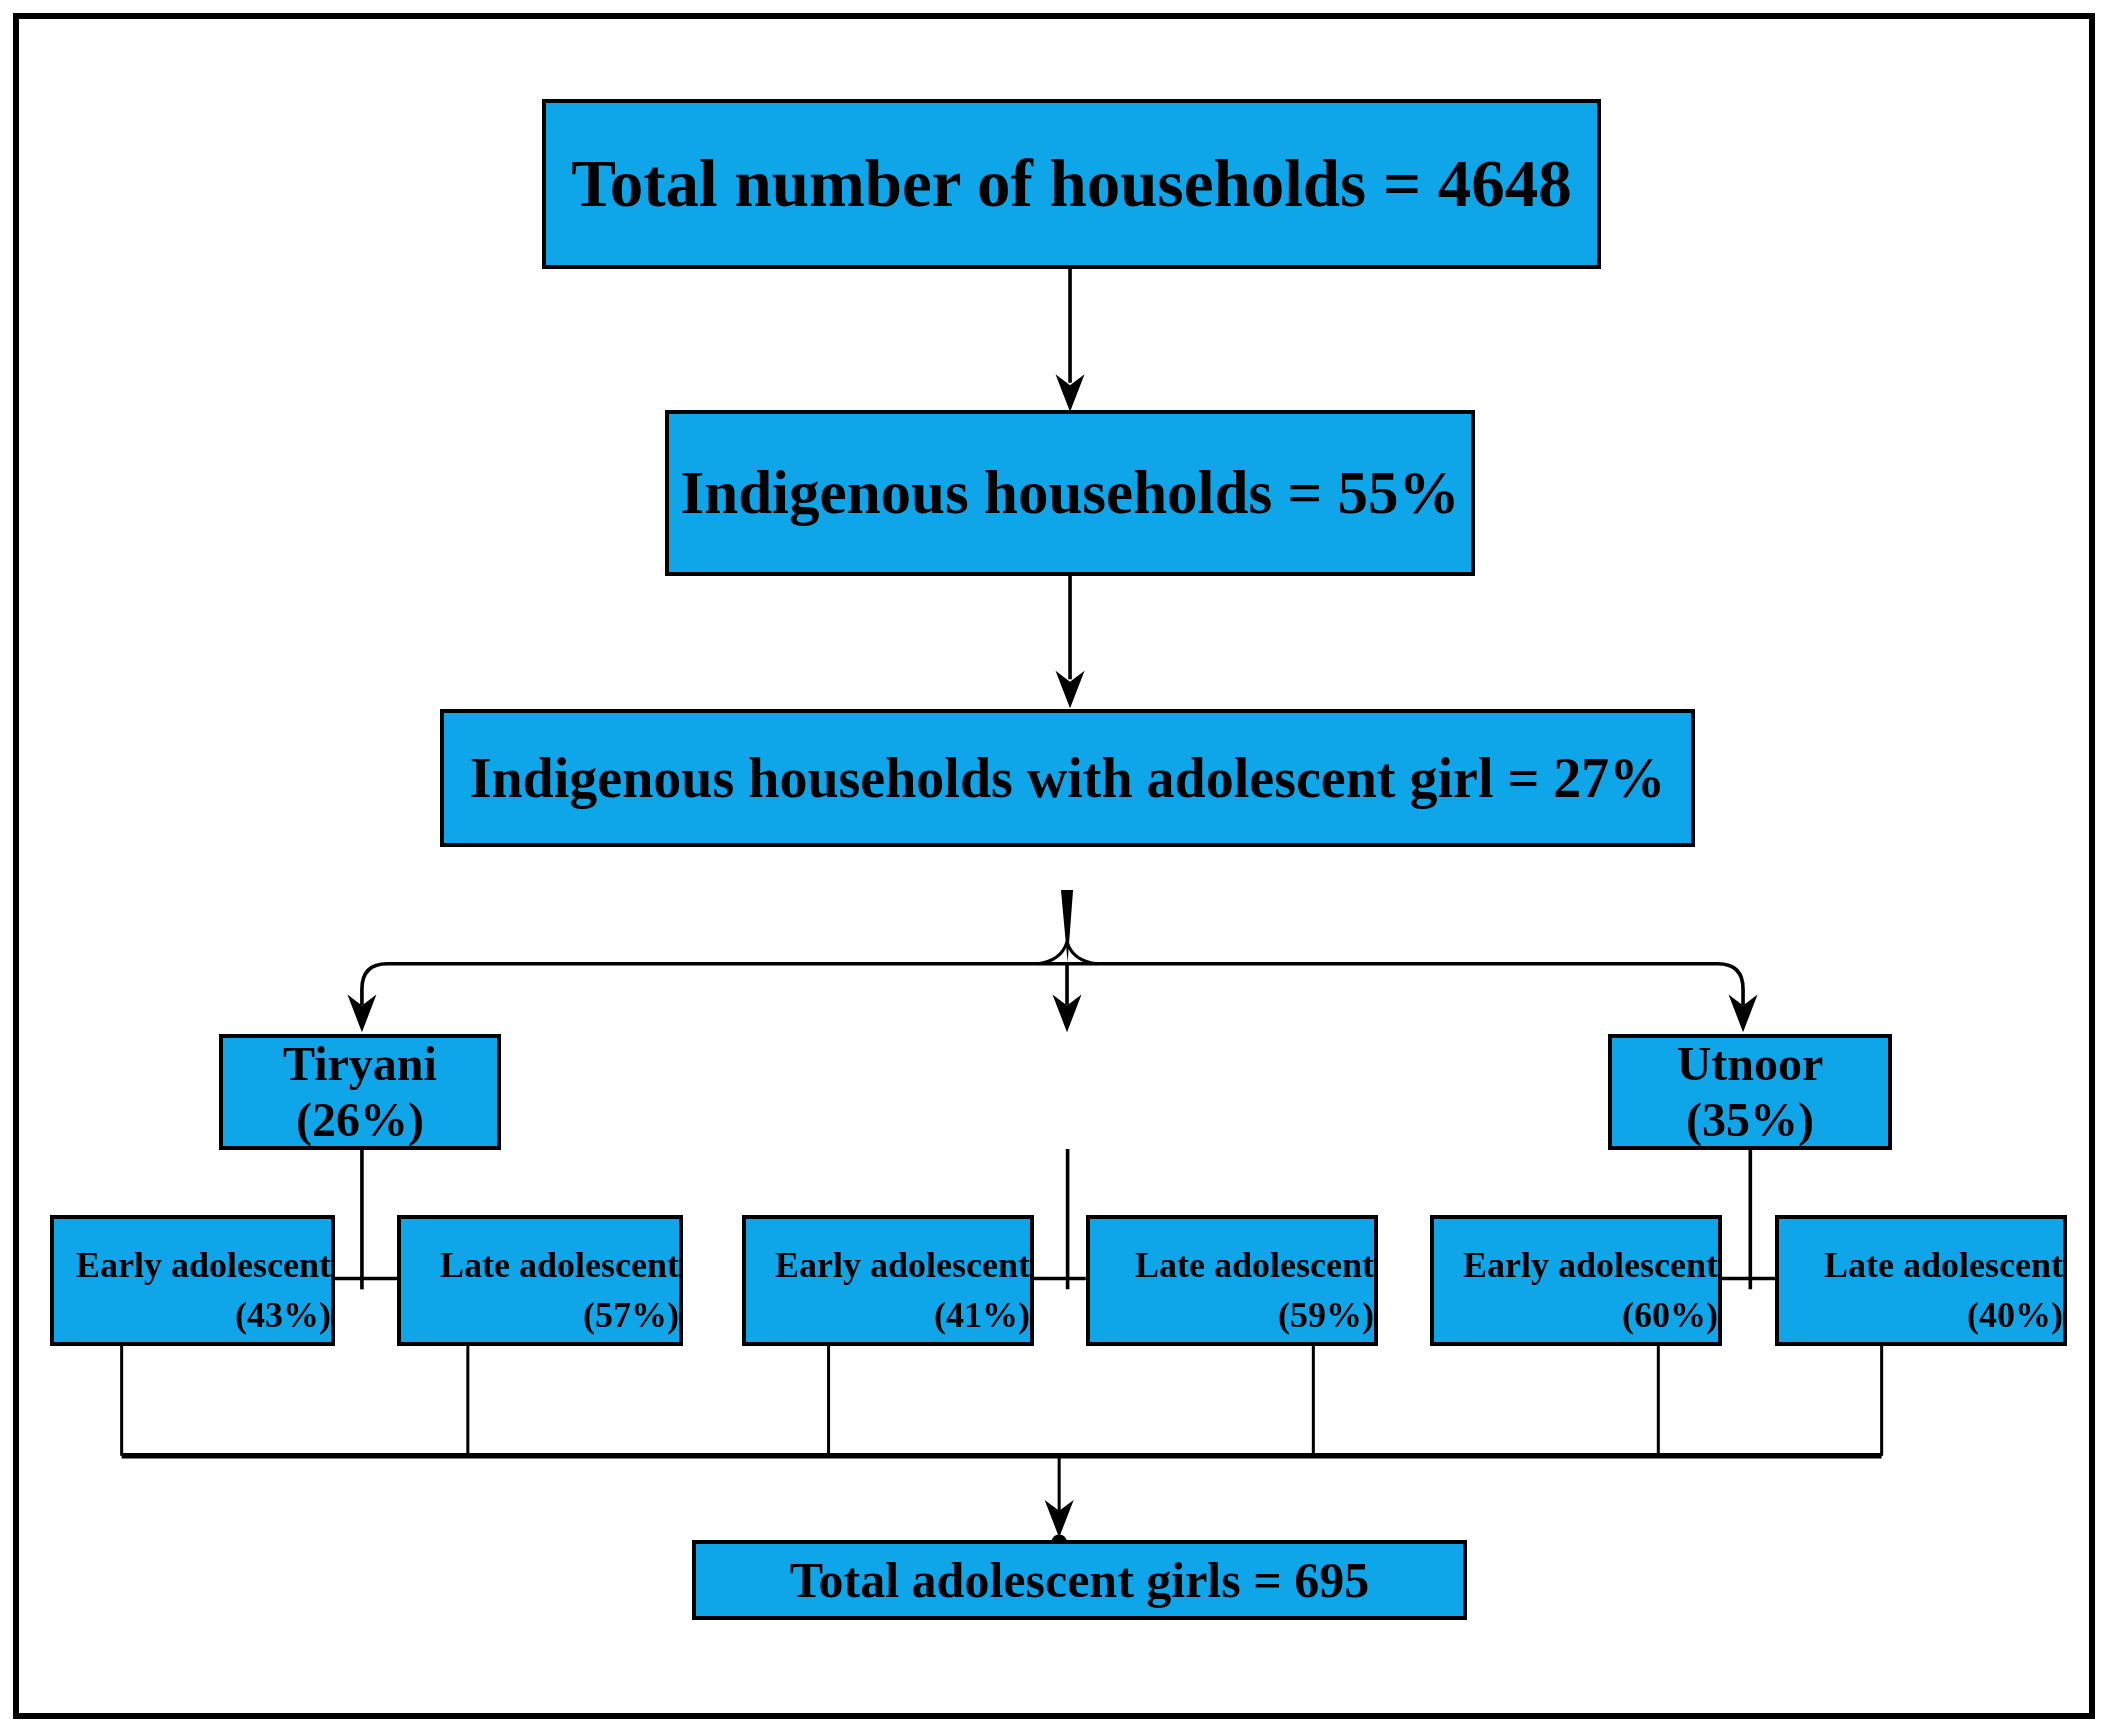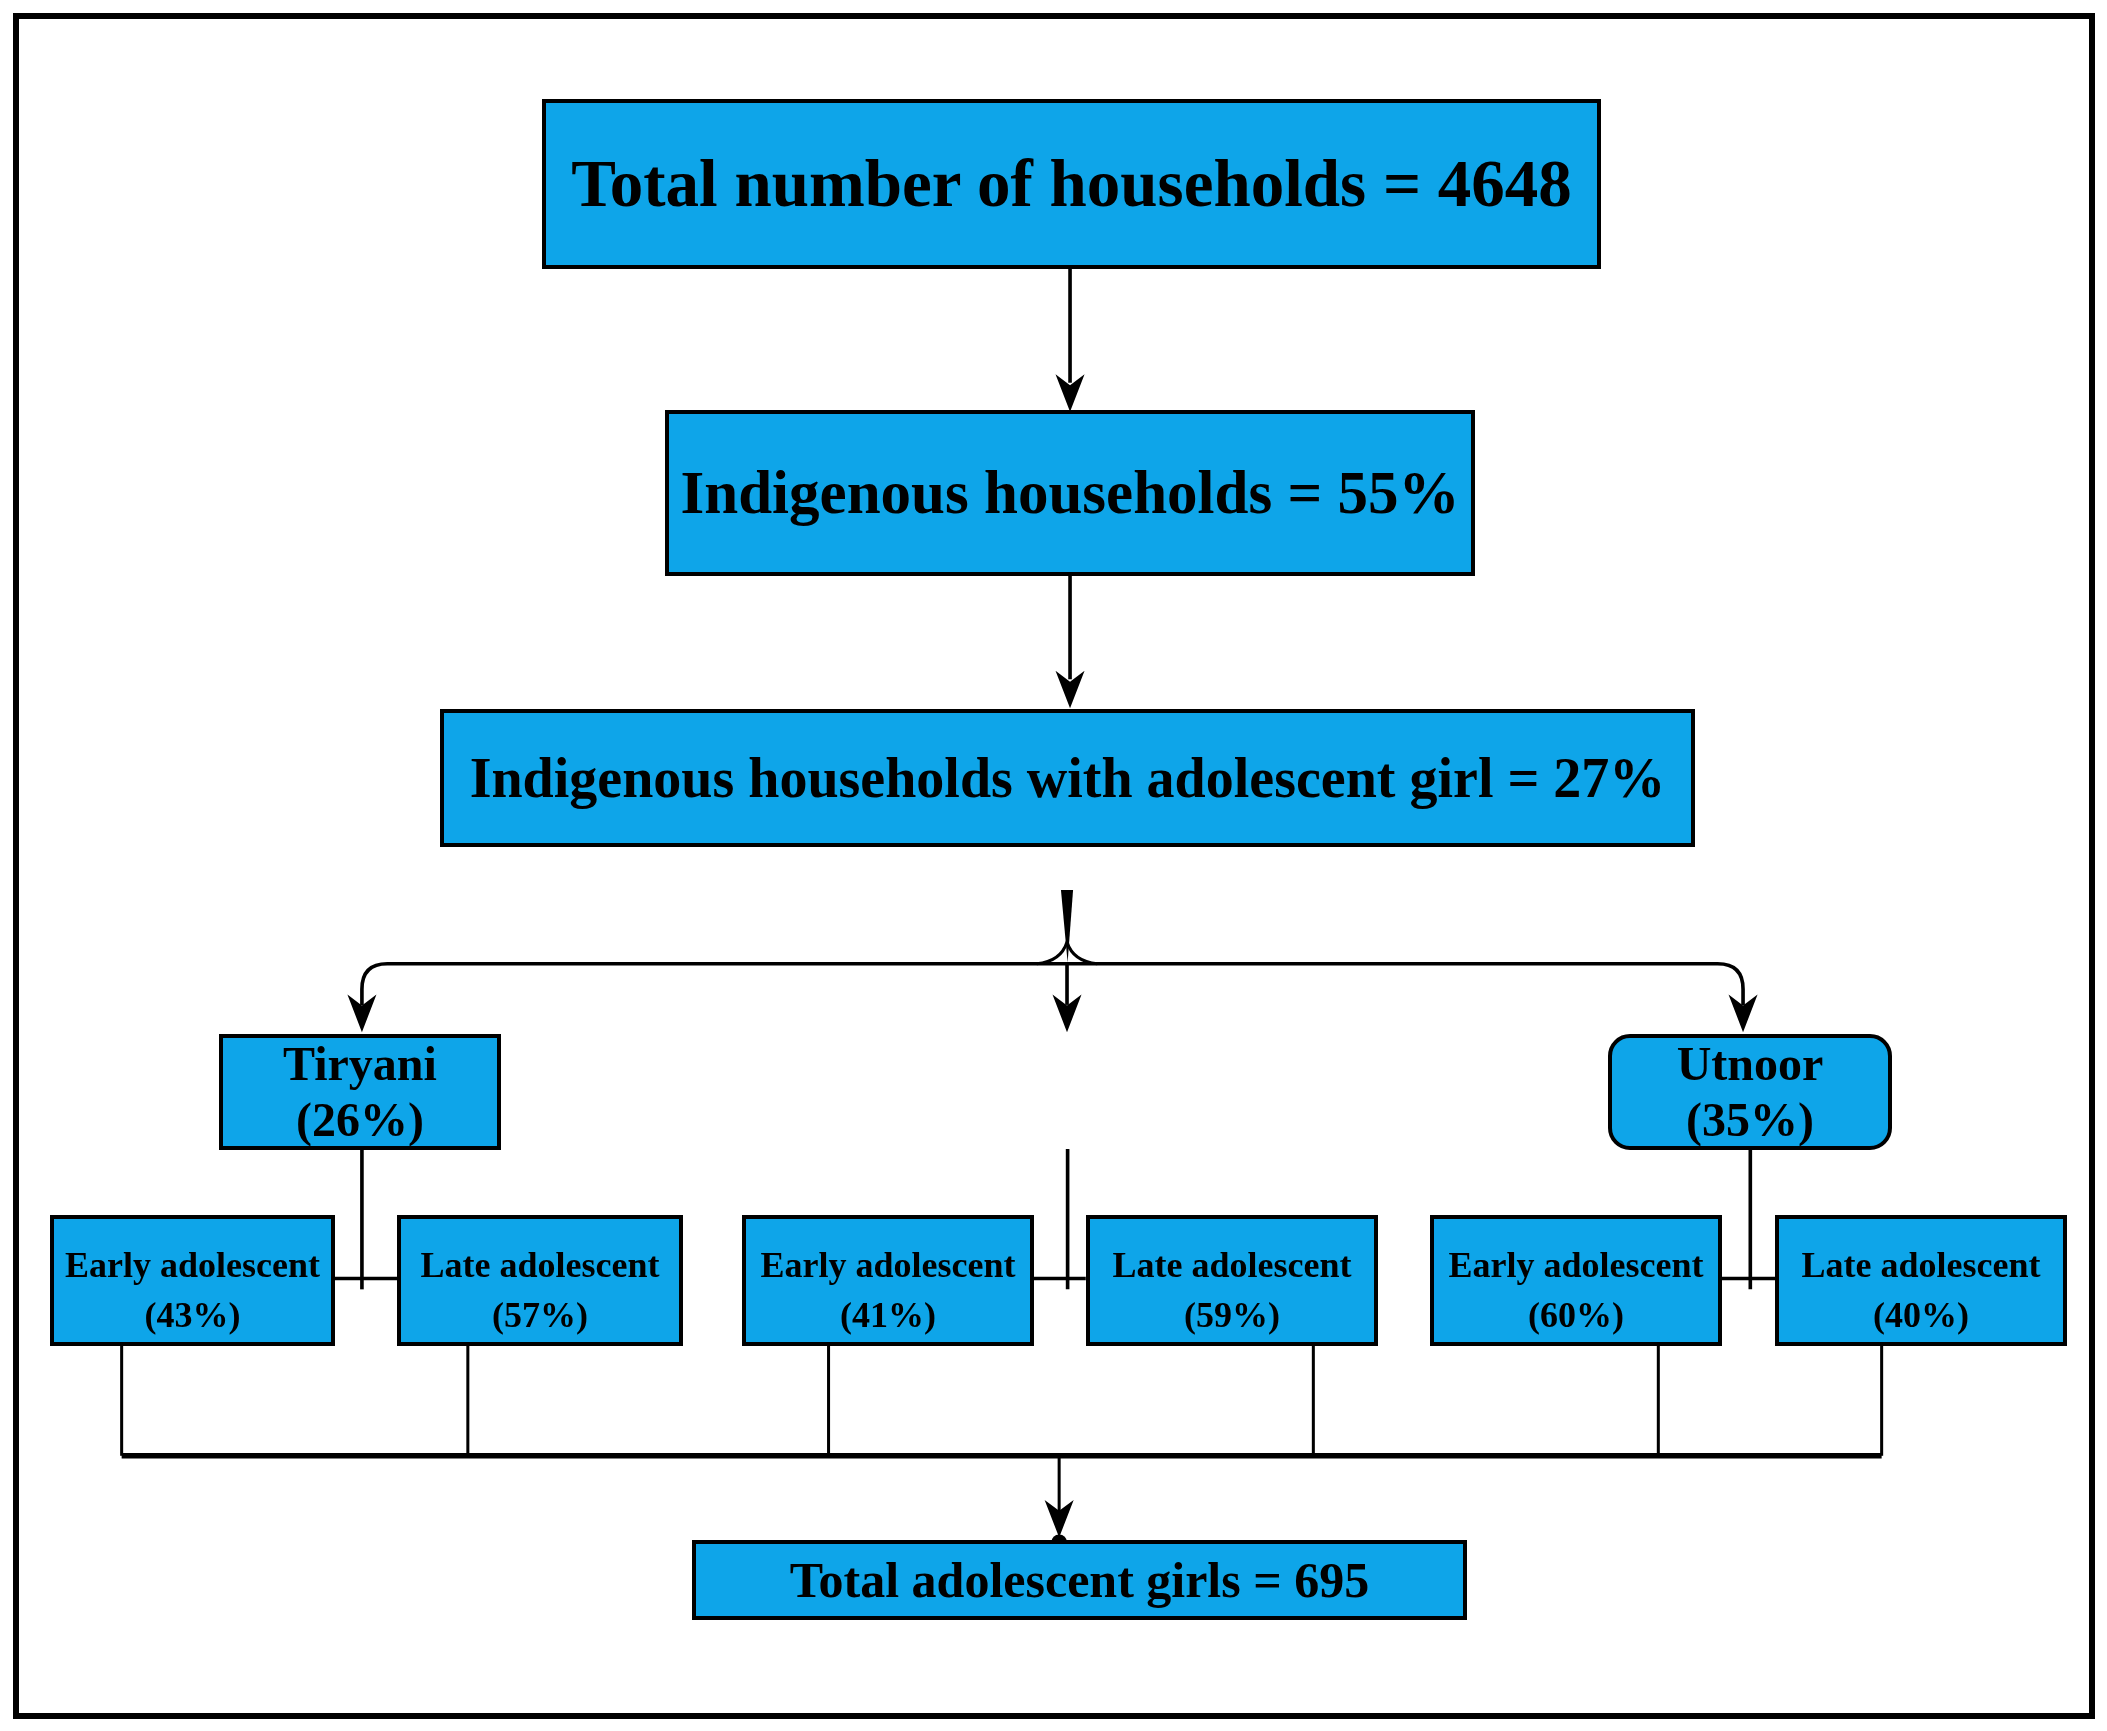--- a/index.html
+++ b/index.html
@@ -26,22 +26,22 @@
     font-weight:bold;
     line-height:1.18;
     white-space:nowrap;
   }
   .b1{left:542px;top:99px;width:1059px;height:170px;font-size:67px;}
   .b2{left:665px;top:410px;width:810px;height:166px;font-size:61px;}
   .b3{left:440px;top:709px;width:1255px;height:138px;font-size:56px;}
   .district{height:116px;font-size:48px;line-height:1.16;}
   .k{left:219px;top:1034px;width:282px;}
   .t{left:928px;top:1034px;width:282px;}
-  .u{left:1608px;top:1034px;width:284px;border-radius:22px;}
-  .sub{top:1215px;height:131px;font-size:36px;line-height:1.4;padding-top:19px;}
+  .u{left:1608px;top:1034px;width:284px;}
+  .sub{top:1215px;height:131px;font-size:36px;line-height:1.4;padding-top:19px;align-items:flex-end;}
   .e1{left:50px;width:285px;}
   .l1{left:397px;width:286px;}
   .e2{left:742px;width:292px;}
   .l2{left:1086px;width:292px;}
   .e3{left:1430px;width:292px;}
   .l3{left:1775px;width:292px;}
   .final{left:692px;top:1540px;width:775px;height:80px;font-size:50px;}
 </style>
 </head>
 <body>

